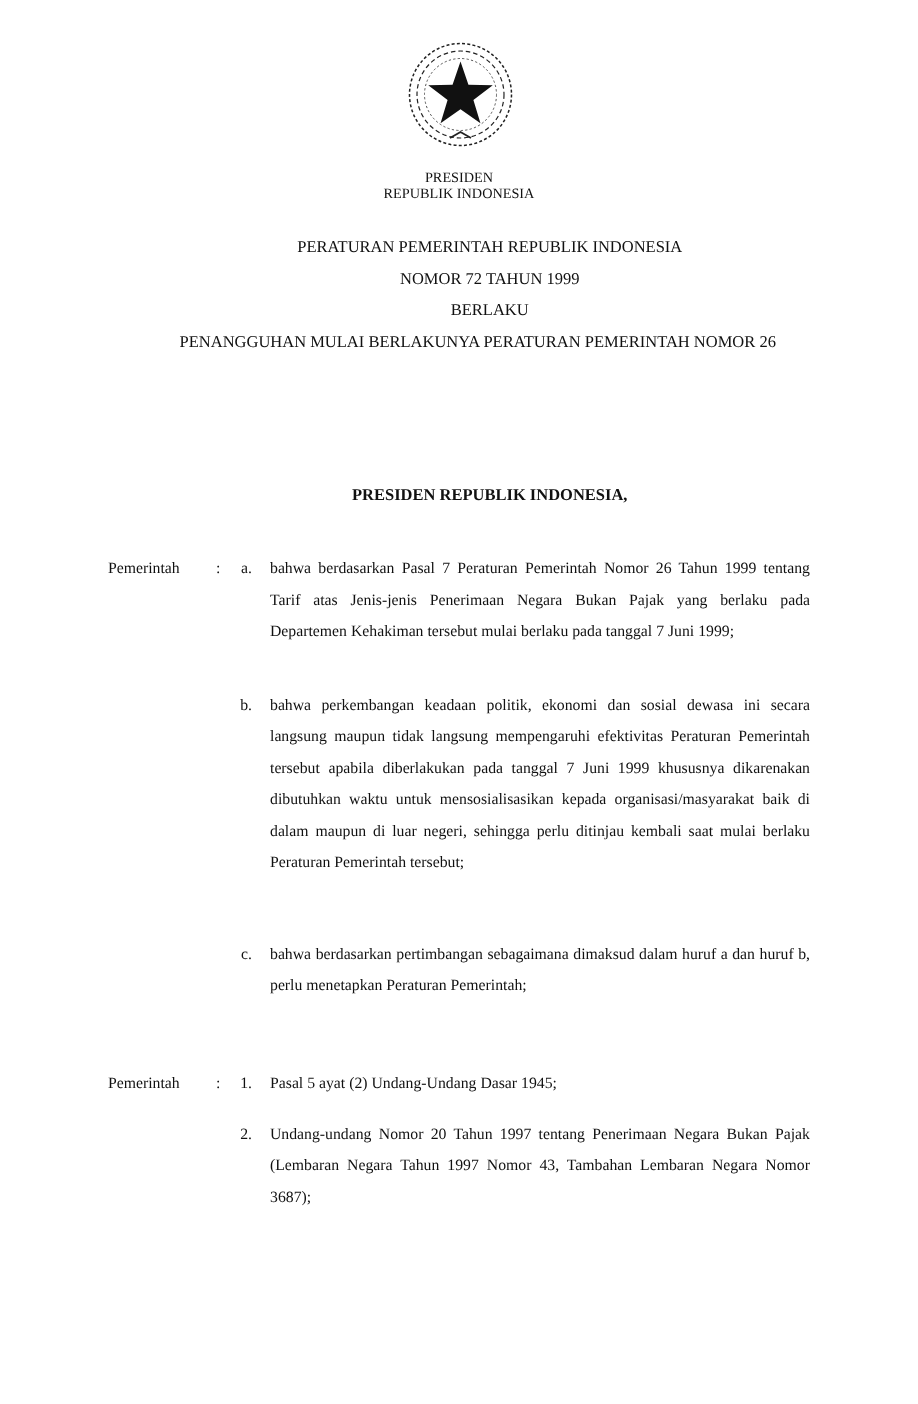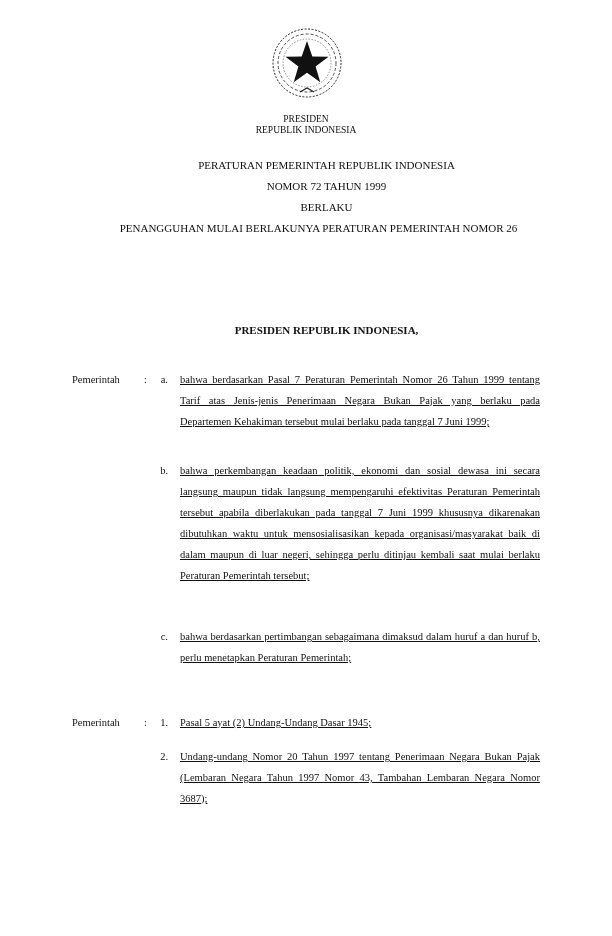--- a/index.html
+++ b/index.html
@@ -6,21 +6,21 @@
   body { width:612px; height:936px; position:relative; overflow:hidden;
          font-family:"Liberation Serif","DejaVu Serif",serif; color:#111; }
   .emblem { position:absolute; left:270px; top:26px; width:74px; height:74px; }
   .hdr { position:absolute; left:0; width:612px; text-align:center; font-size:9.5px; line-height:11px; }
   .title { position:absolute; left:0; width:612px; text-align:center; font-size:11px; line-height:21px; }
   .title div { white-space:nowrap;padding-left:41px; }
   .row { position:absolute; font-size:10.5px; line-height:21px; }
   .label { position:absolute; left:72px; white-space:nowrap; }
   .colon { position:absolute; left:144px; }
   .marker { position:absolute; width:20px; text-align:right; }
-  .text { position:absolute; left:180px; width:360px; text-align:justify;text-decoration:underline; }
+  .text { position:absolute; left:180px; width:360px; text-align:justify; }
 </style>
 </head>
 <body>
 
 <svg class="emblem" viewBox="0 0 74 74">
   <circle cx="37" cy="37" r="34" fill="none" stroke="#222" stroke-width="1" stroke-dasharray="2 1.5"></circle>
   <circle cx="37" cy="37" r="29" fill="none" stroke="#222" stroke-width="0.8" stroke-dasharray="3 2"></circle>
   <circle cx="37" cy="37" r="24" fill="none" stroke="#444" stroke-width="0.6" stroke-dasharray="1.5 1.5"></circle>
   <polygon fill="#111" points="37,15 42.3,30.5 58.5,30.8 45.6,40.6 50.3,56.2 37,46.8 23.7,56.2 28.4,40.6 15.5,30.8 31.7,30.5"></polygon>
   <path d="M30 66 L37 62 L44 66" fill="none" stroke="#222" stroke-width="1.2"></path>

